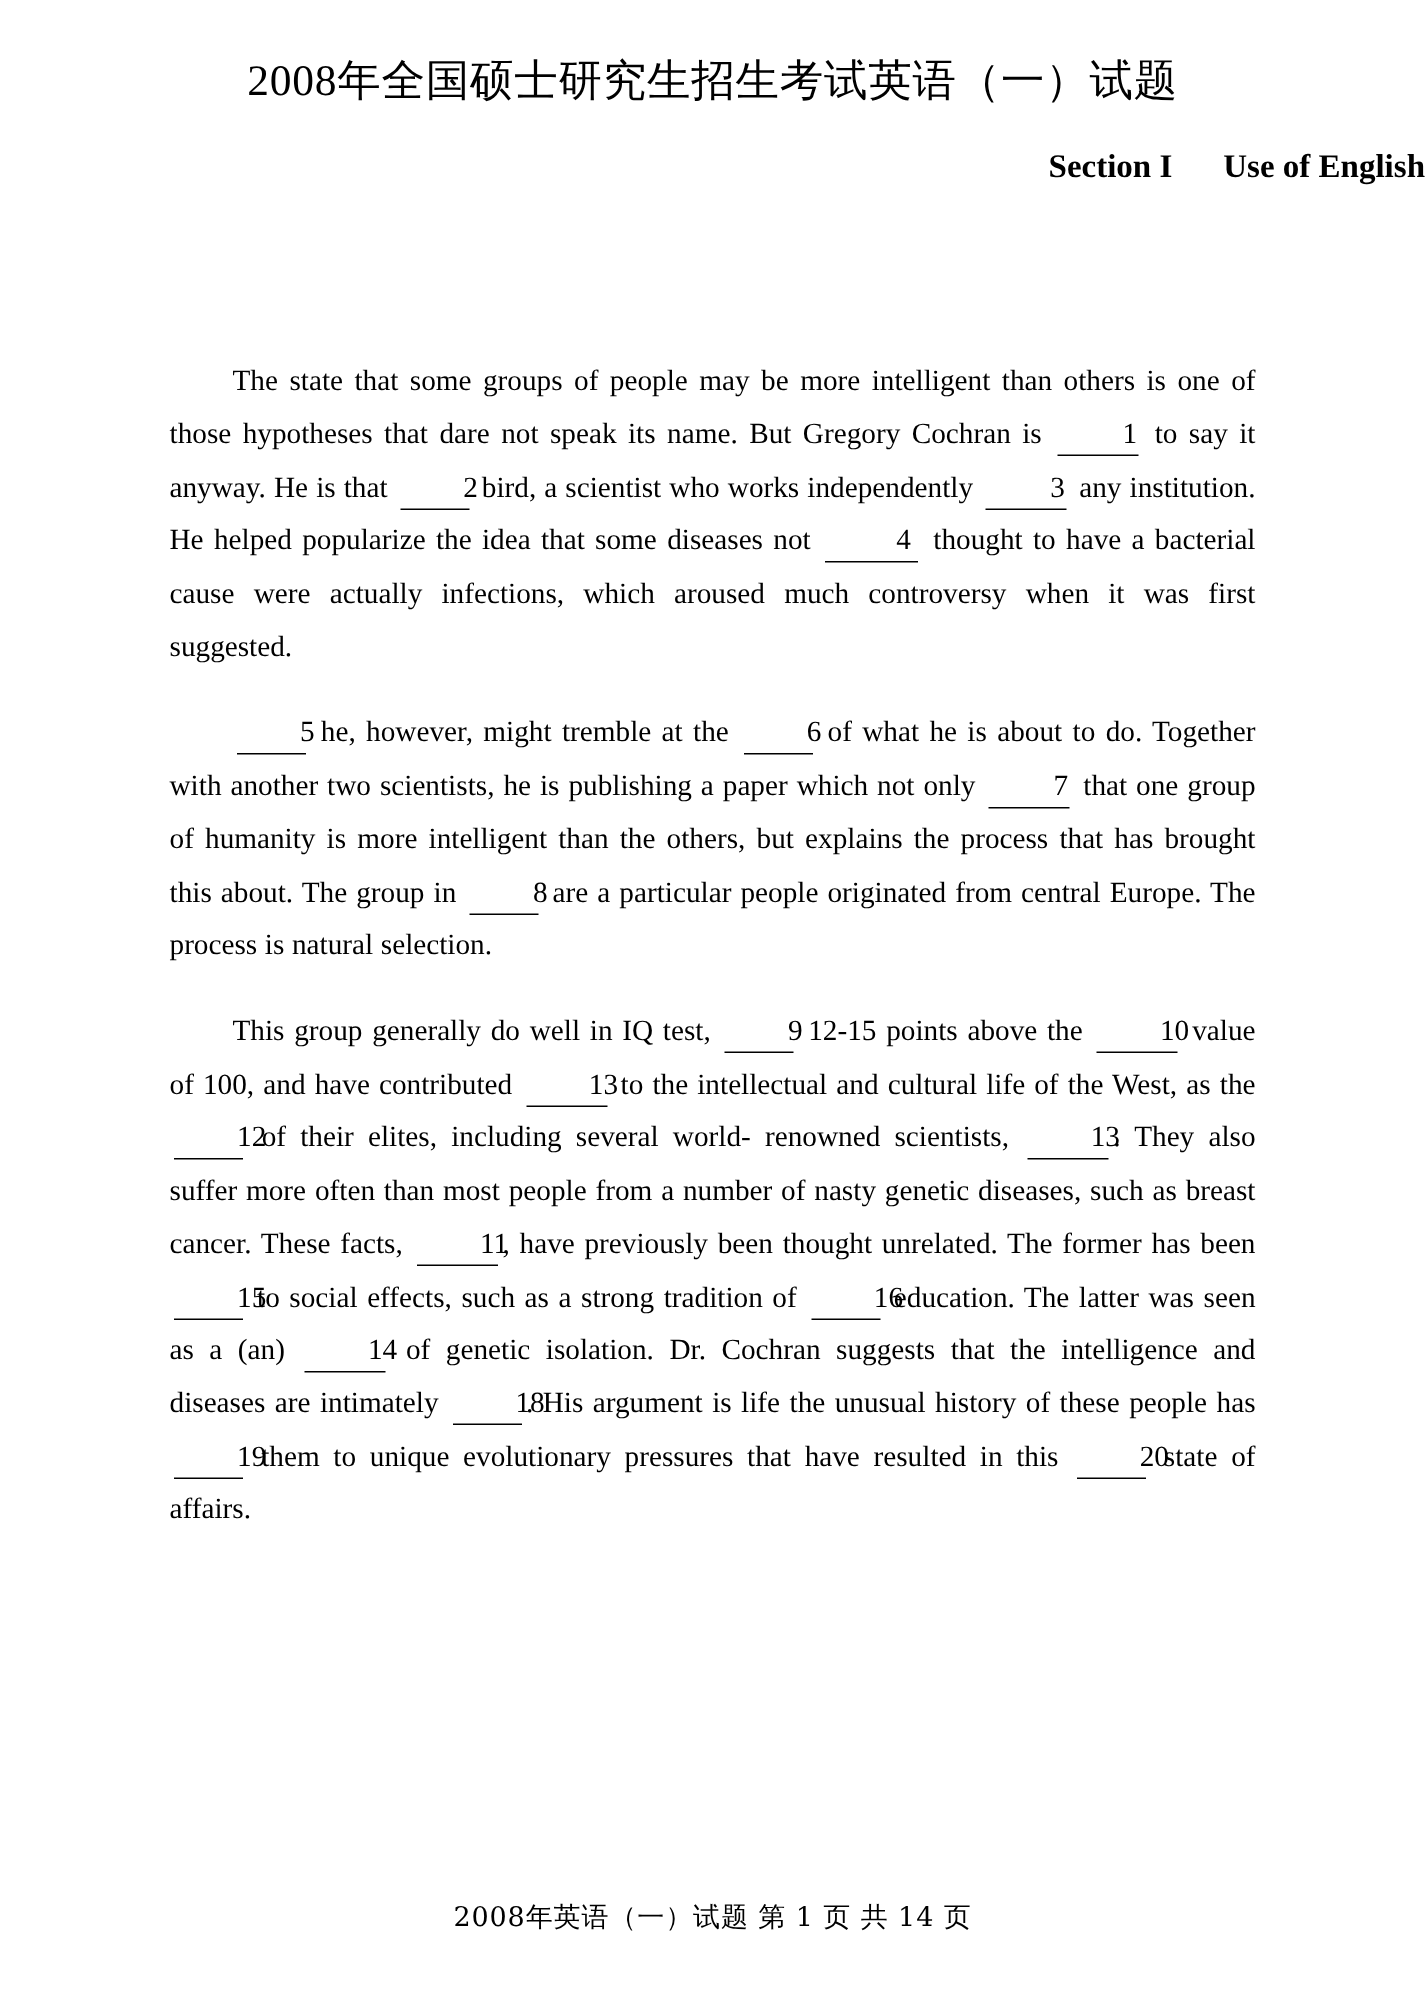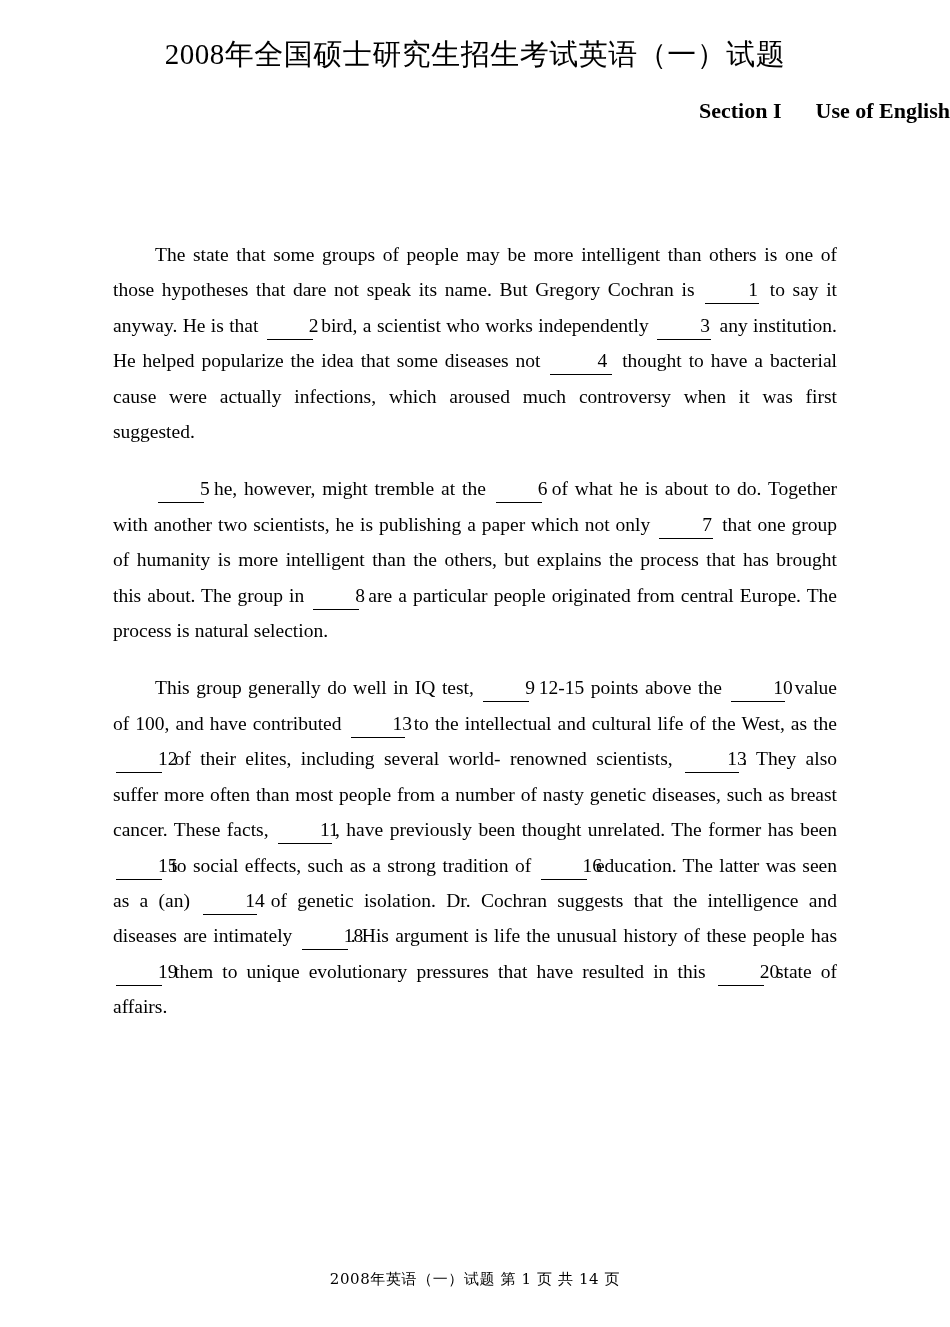--- a/index.html
+++ b/index.html
@@ -82,21 +82,21 @@
   .blank.w1 { width: 54px; }
   .blank.w2 { width: 46px; }
   .blank.w3 { width: 62px; }
 
   .footer {
     position: absolute;
     left: 0;
     right: 0;
     bottom: 38px;
     text-align: center;
-    font-size: 15px;
+    font-size: 18px;
     line-height: 20px;
     font-family: "DejaVu Serif", "Liberation Serif", serif;
     letter-spacing: 0.6px;
   }
 </style>
 </head>
 <body>
 
 <div class="page">
 

